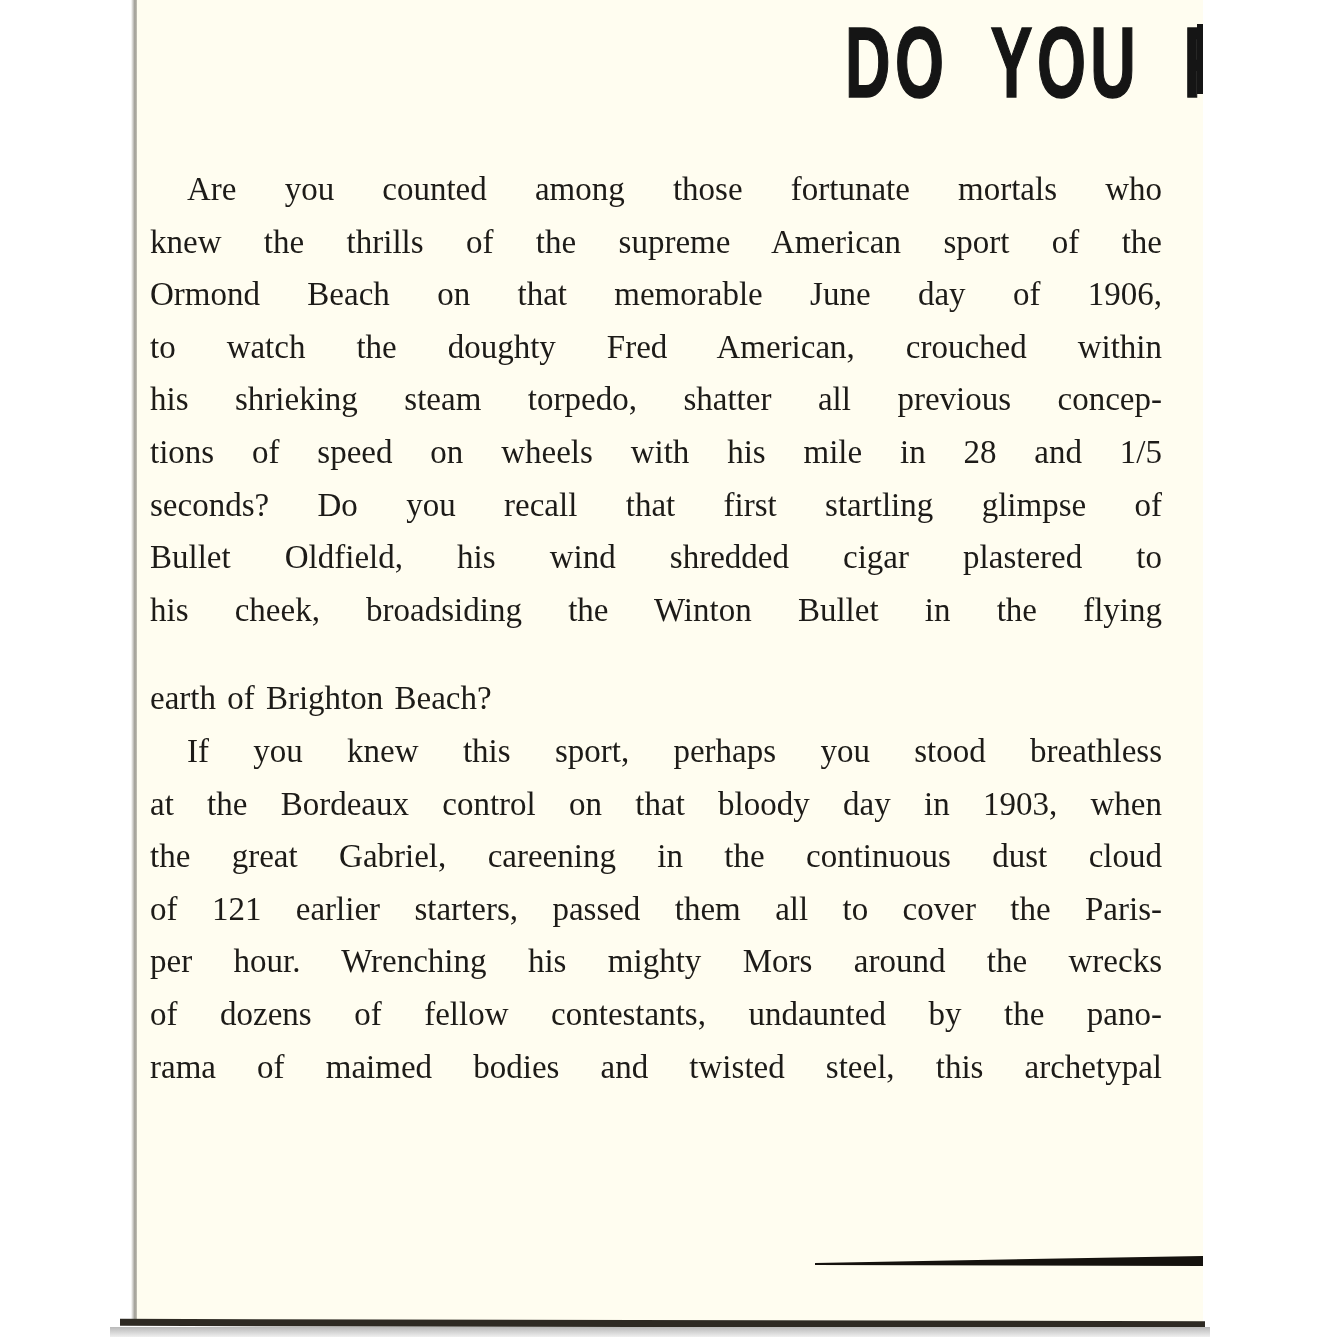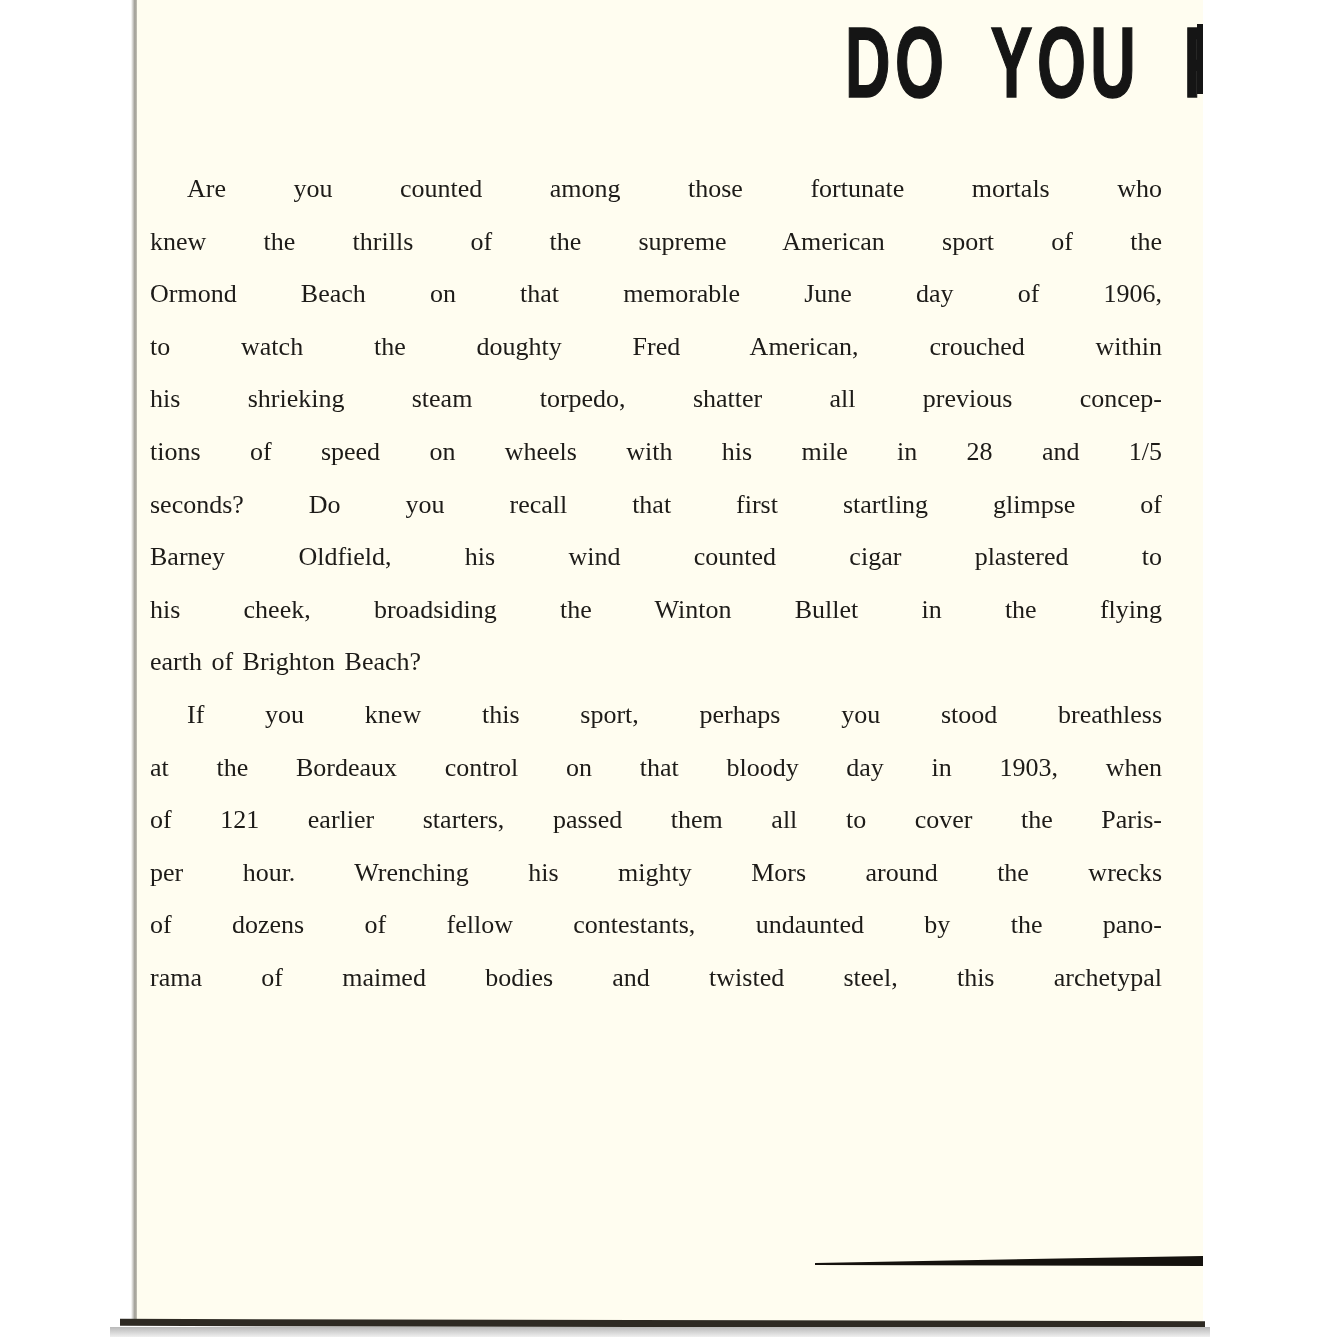--- a/index.html
+++ b/index.html
@@ -79,34 +79,35 @@
     height: 70px;
     background: #151515;
   }
   
   .body-text {
     position: absolute;
     left: 13px;
     top: 163px;
     width: 1012px;
     color: #1d1b18;
-    font-size: 26px;
+    font-size: 33px;
     line-height: 52.6px;
     word-spacing: 3px;
   }
   .body-text .line {
     text-align: justify;
     text-align-last: justify;
     white-space: normal;
   }
   .body-text .line.indent {
     text-indent: 37px;
   }
   .body-text .line.para-end {
     text-align-last: left;
+    margin-top: 36px;
   }
   
   .tapered-rule {
     position: absolute;
     left: 678px;
     top: 1254px;
     width: 388px;
     height: 14px;
     display: block;
   }
@@ -125,25 +126,26 @@
     <div class="headline-sliver"></div>
 
     <div class="body-text">
         <div class="line indent">Are you counted among those fortunate mortals who</div>
         <div class="line">knew the thrills of the supreme American sport of the</div>
         <div class="line">Ormond Beach on that memorable June day of 1906,</div>
         <div class="line">to watch the doughty Fred American, crouched within</div>
         <div class="line">his shrieking steam torpedo, shatter all previous concep-</div>
         <div class="line">tions of speed on wheels with his mile in 28 and 1/5</div>
         <div class="line">seconds? Do you recall that first startling glimpse of</div>
-        <div class="line">Barney Oldfield, his wind counted cigar plastered to</div>
+        <div class="line">Bullet Oldfield, his wind shredded cigar plastered to</div>
         <div class="line">his cheek, broadsiding the Winton Bullet in the flying</div>
         <div class="line para-end">earth of Brighton Beach?</div>
         <div class="line indent">If you knew this sport, perhaps you stood breathless</div>
         <div class="line">at the Bordeaux control on that bloody day in 1903, when</div>
+        <div class="line">the great Gabriel, careening in the continuous dust cloud</div>
         <div class="line">of 121 earlier starters, passed them all to cover the Paris-</div>
         <div class="line">per hour. Wrenching his mighty Mors around the wrecks</div>
         <div class="line">of dozens of fellow contestants, undaunted by the pano-</div>
         <div class="line">rama of maimed bodies and twisted steel, this archetypal</div>
       </div>
 
     <svg class="tapered-rule" viewBox="0 0 388 14" preserveAspectRatio="none">
       <polygon points="0,9 388,2 388,12 0,11" fill="#15120e"></polygon>
     </svg>
 

